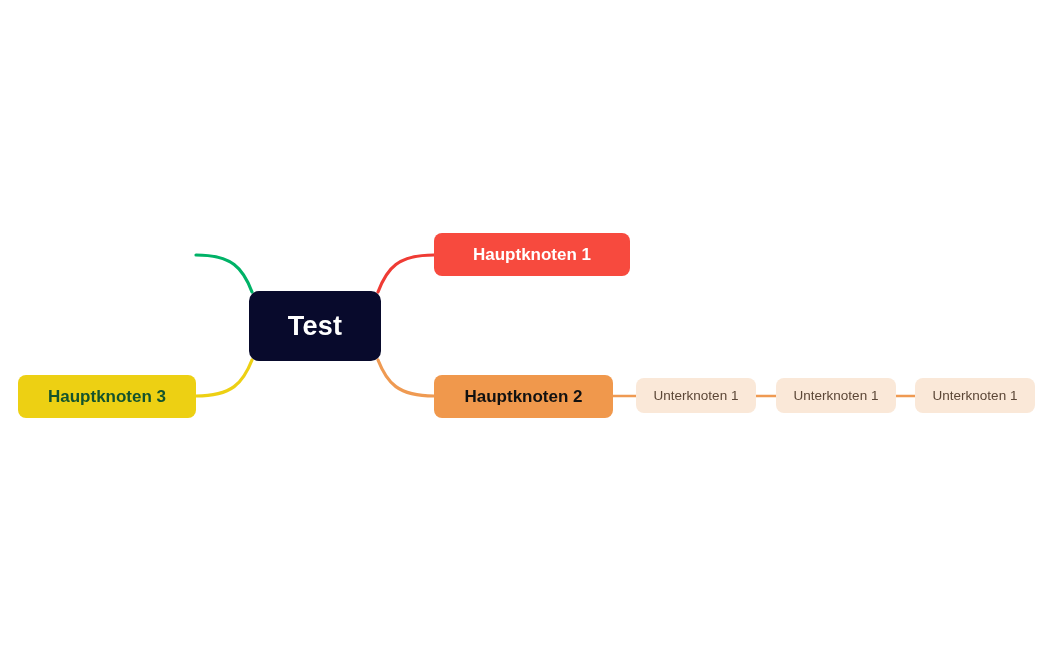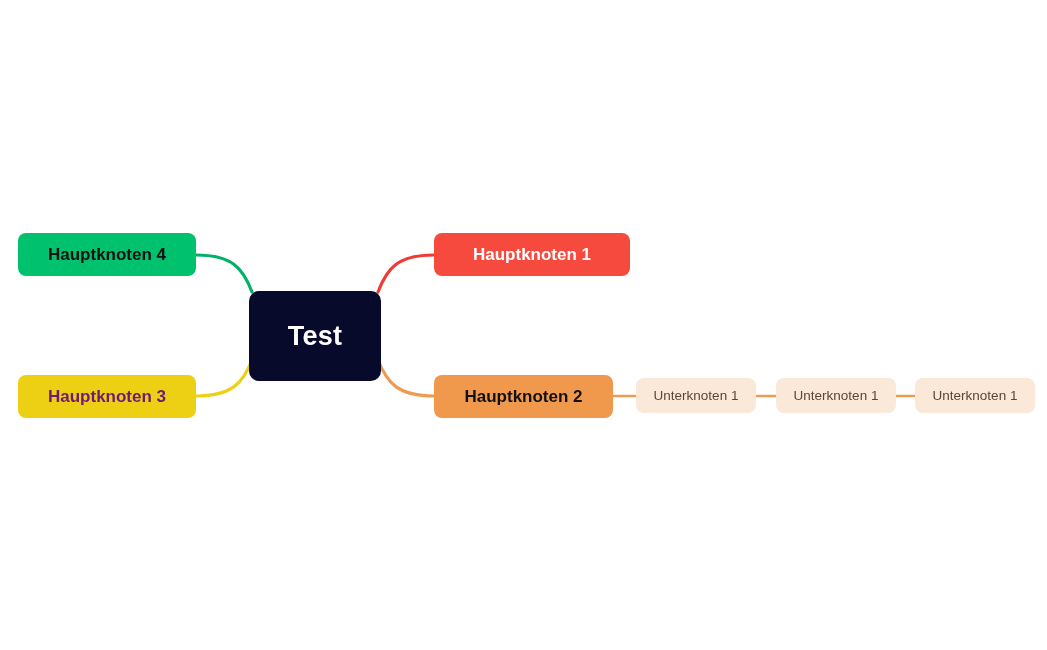--- a/index.html
+++ b/index.html
@@ -40,21 +40,21 @@
     justify-content: center;
     white-space: nowrap;
     user-select: none;
   }
 
   
   .node--root {
     left: 249px;
     top: 291px;
     width: 132px;
-    height: 90px;
+    height: 70px;
     border-radius: 10px;
     font-size: 27px;
     font-weight: 700;
     letter-spacing: 0.2px;
   }
 
   
   .node--branch {
     height: 43px;
     border-radius: 8px;
@@ -102,23 +102,22 @@
 
     <path d="M 896 396 L 915 396" fill="none" stroke="#ef9a52" stroke-width="2.6" stroke-linecap="round"></path>
   </svg>
 
   <div class="node node--root" style="background-color: rgb(8, 10, 44); color: rgb(255, 255, 255);">Test</div>
 
   <div class="node node--branch node--b1" style="background-color: rgb(247, 74, 62); color: rgb(255, 255, 255);">Hauptknoten 1</div>
 
   <div class="node node--branch node--b2" style="background-color: rgb(240, 152, 76); color: rgb(17, 17, 17);">Hauptknoten 2</div>
 
-  <div class="node node--branch node--b3" style="background-color: rgb(237, 208, 19); color: #701a75;">Hauptknoten 3</div>
+  <div class="node node--branch node--b3" style="background-color: rgb(237, 208, 19); color: #14532d;">Hauptknoten 3</div>
 
-  <div class="node node--branch node--b4" style="background-color: rgb(0, 193, 110); color: rgb(17, 17, 17);">Hauptknoten 4</div>
 
   <div class="node node--leaf node--l1" style="background-color: rgb(250, 232, 216); color: rgb(91, 70, 54);">Unterknoten 1</div>
 
   <div class="node node--leaf node--l2" style="background-color: rgb(250, 232, 216); color: rgb(91, 70, 54);">Unterknoten 1</div>
 
   <div class="node node--leaf node--l3" style="background-color: rgb(250, 232, 216); color: rgb(91, 70, 54);">Unterknoten 1</div>
 
 </div>
 
 </body></html>

